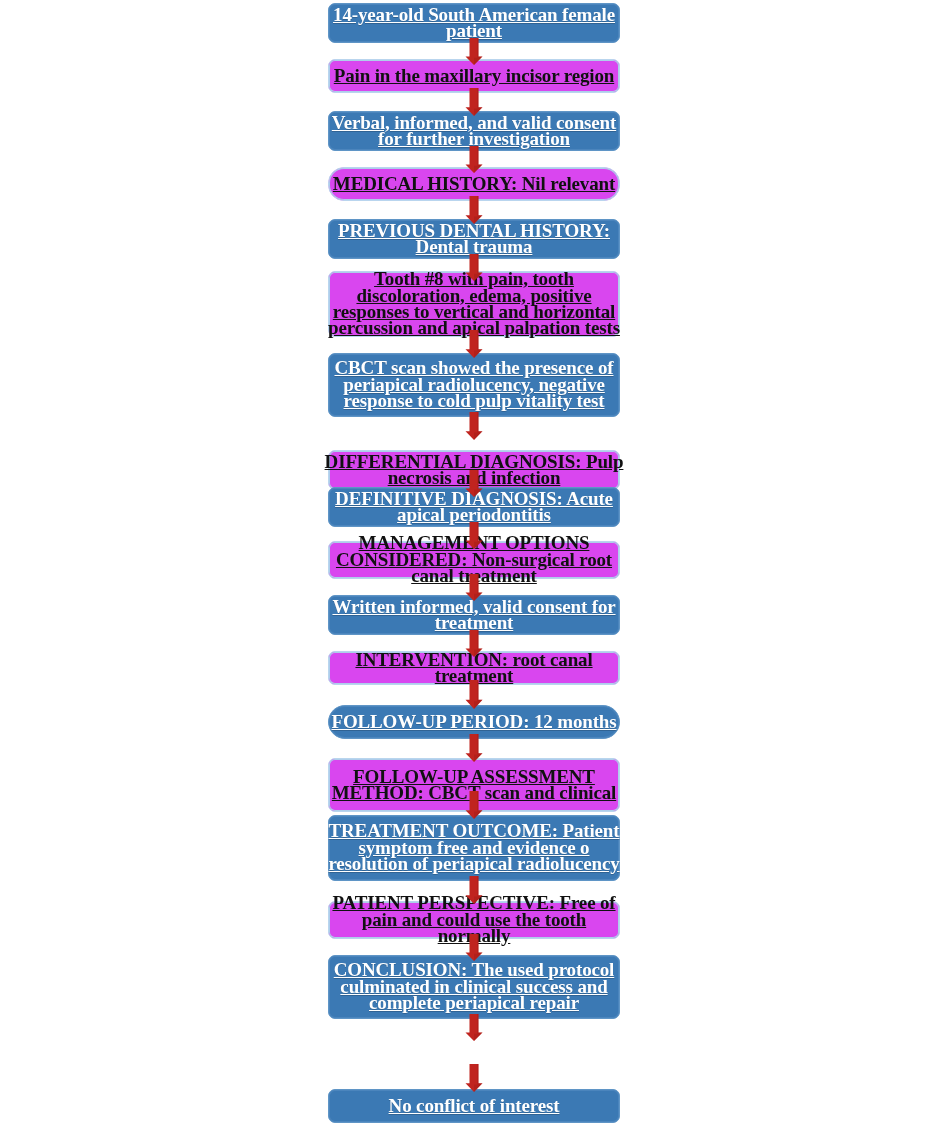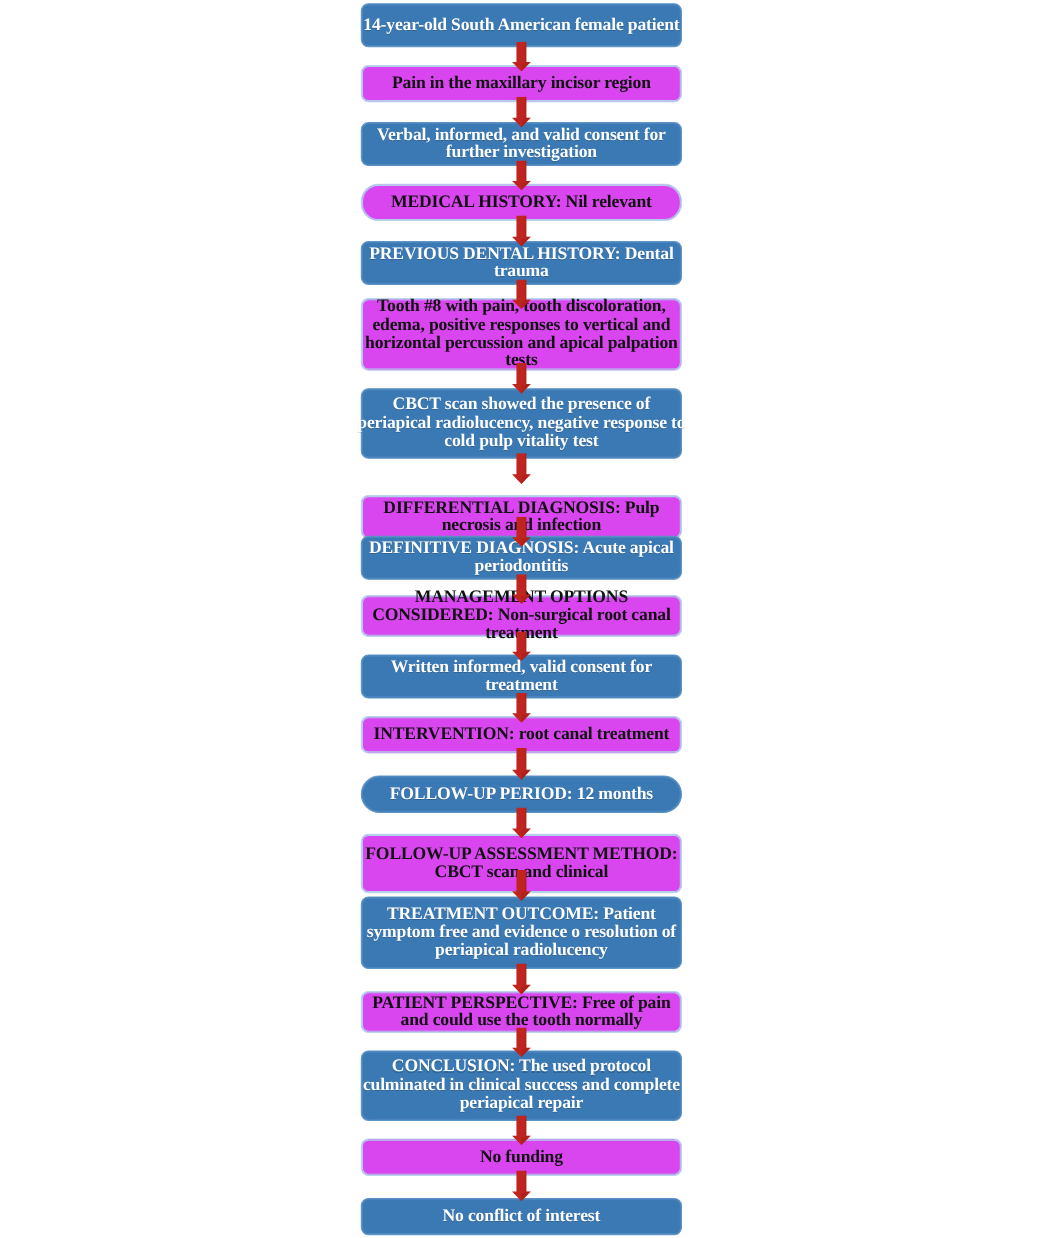--- a/index.html
+++ b/index.html
@@ -33,24 +33,25 @@
     padding: 2px 4px;
     z-index: 2;
   }
 
   .node .node-label {
     display: block;
     width: 310px;
     margin-left: -9px;
     margin-right: -9px;
     font-weight: bold;
-    font-size: 16px;
+    font-size: 19px;
     line-height: 16.4px;
     letter-spacing: -0.15px;
     white-space: normal;
+    text-decoration: underline;
   }
 
   .node.dark {
     background: #3b79b4;
     border: 1px solid #5f95c6;
     box-shadow: inset 0 0 0 1px #4b85bd;
   }
   .node.dark .node-label {
     color: #ffffff;
     text-shadow: 0 1px 0 rgba(0,0,0,0.18);
@@ -236,19 +237,16 @@
     </div>
     <div class="node dark" style="top: 815px; height: 66px; justify-content: flex-end;">
       <span class="node-label">TREATMENT OUTCOME: Patient symptom free and evidence o resolution of periapical radiolucency</span>
     </div>
     <div class="node light" style="top: 901px; height: 38px;">
       <span class="node-label">PATIENT PERSPECTIVE: Free of pain and could use the tooth normally</span>
     </div>
     <div class="node dark" style="top: 955px; height: 64px;">
       <span class="node-label">CONCLUSION: The used protocol culminated in clinical success and complete periapical repair</span>
     </div>
-    <div class="node light" style="top: 1035px; height: 34px;">
-      <span class="node-label">No funding</span>
-    </div>
     <div class="node dark" style="top: 1089px; height: 34px;">
       <span class="node-label">No conflict of interest</span>
     </div>
   </div>
 
 </body></html>

